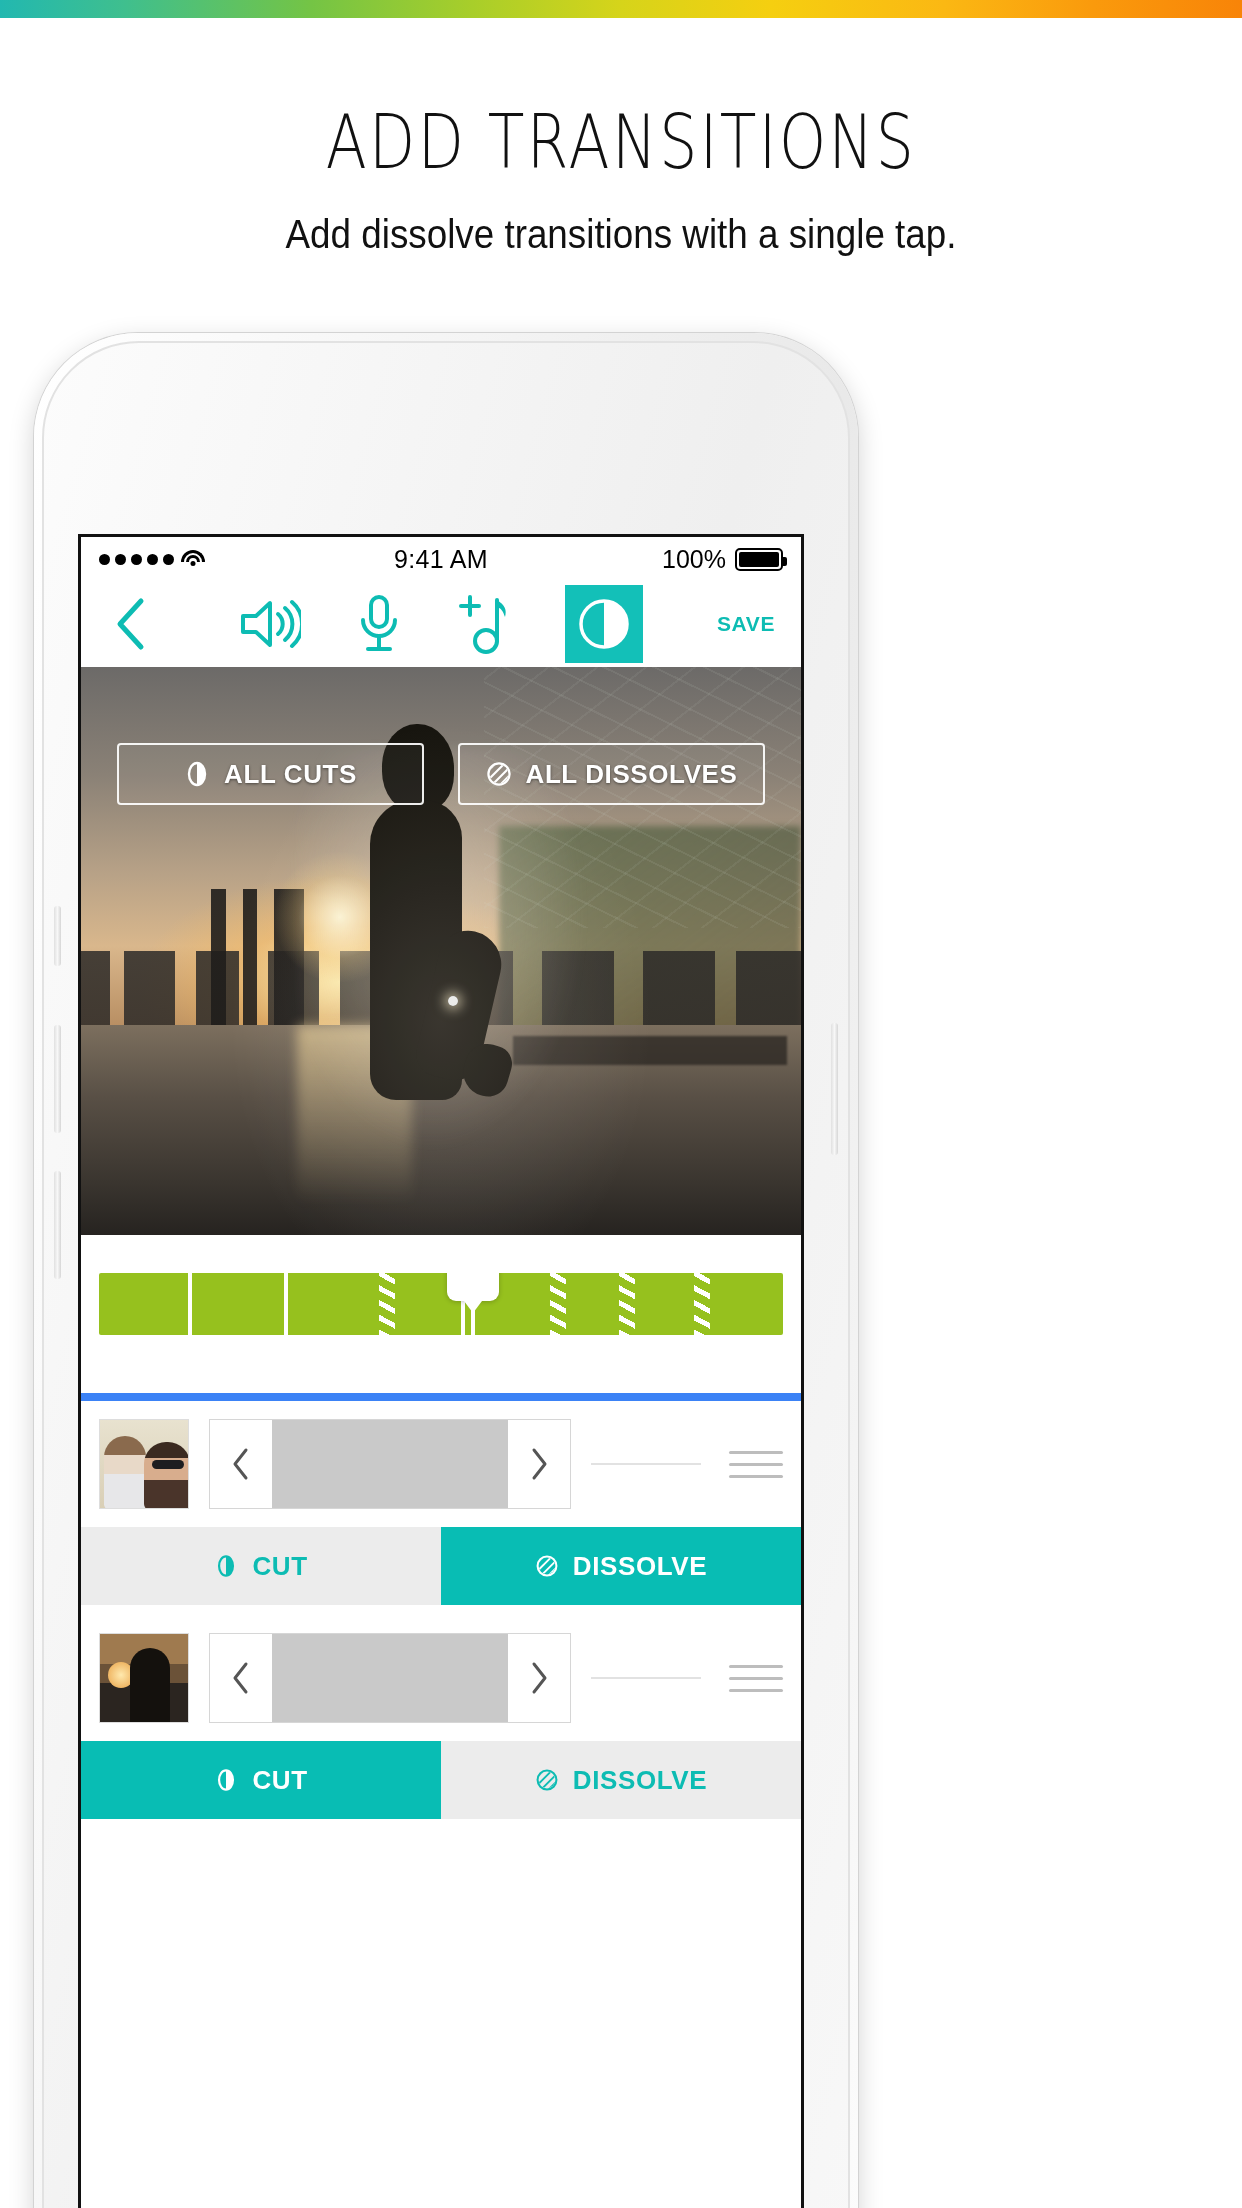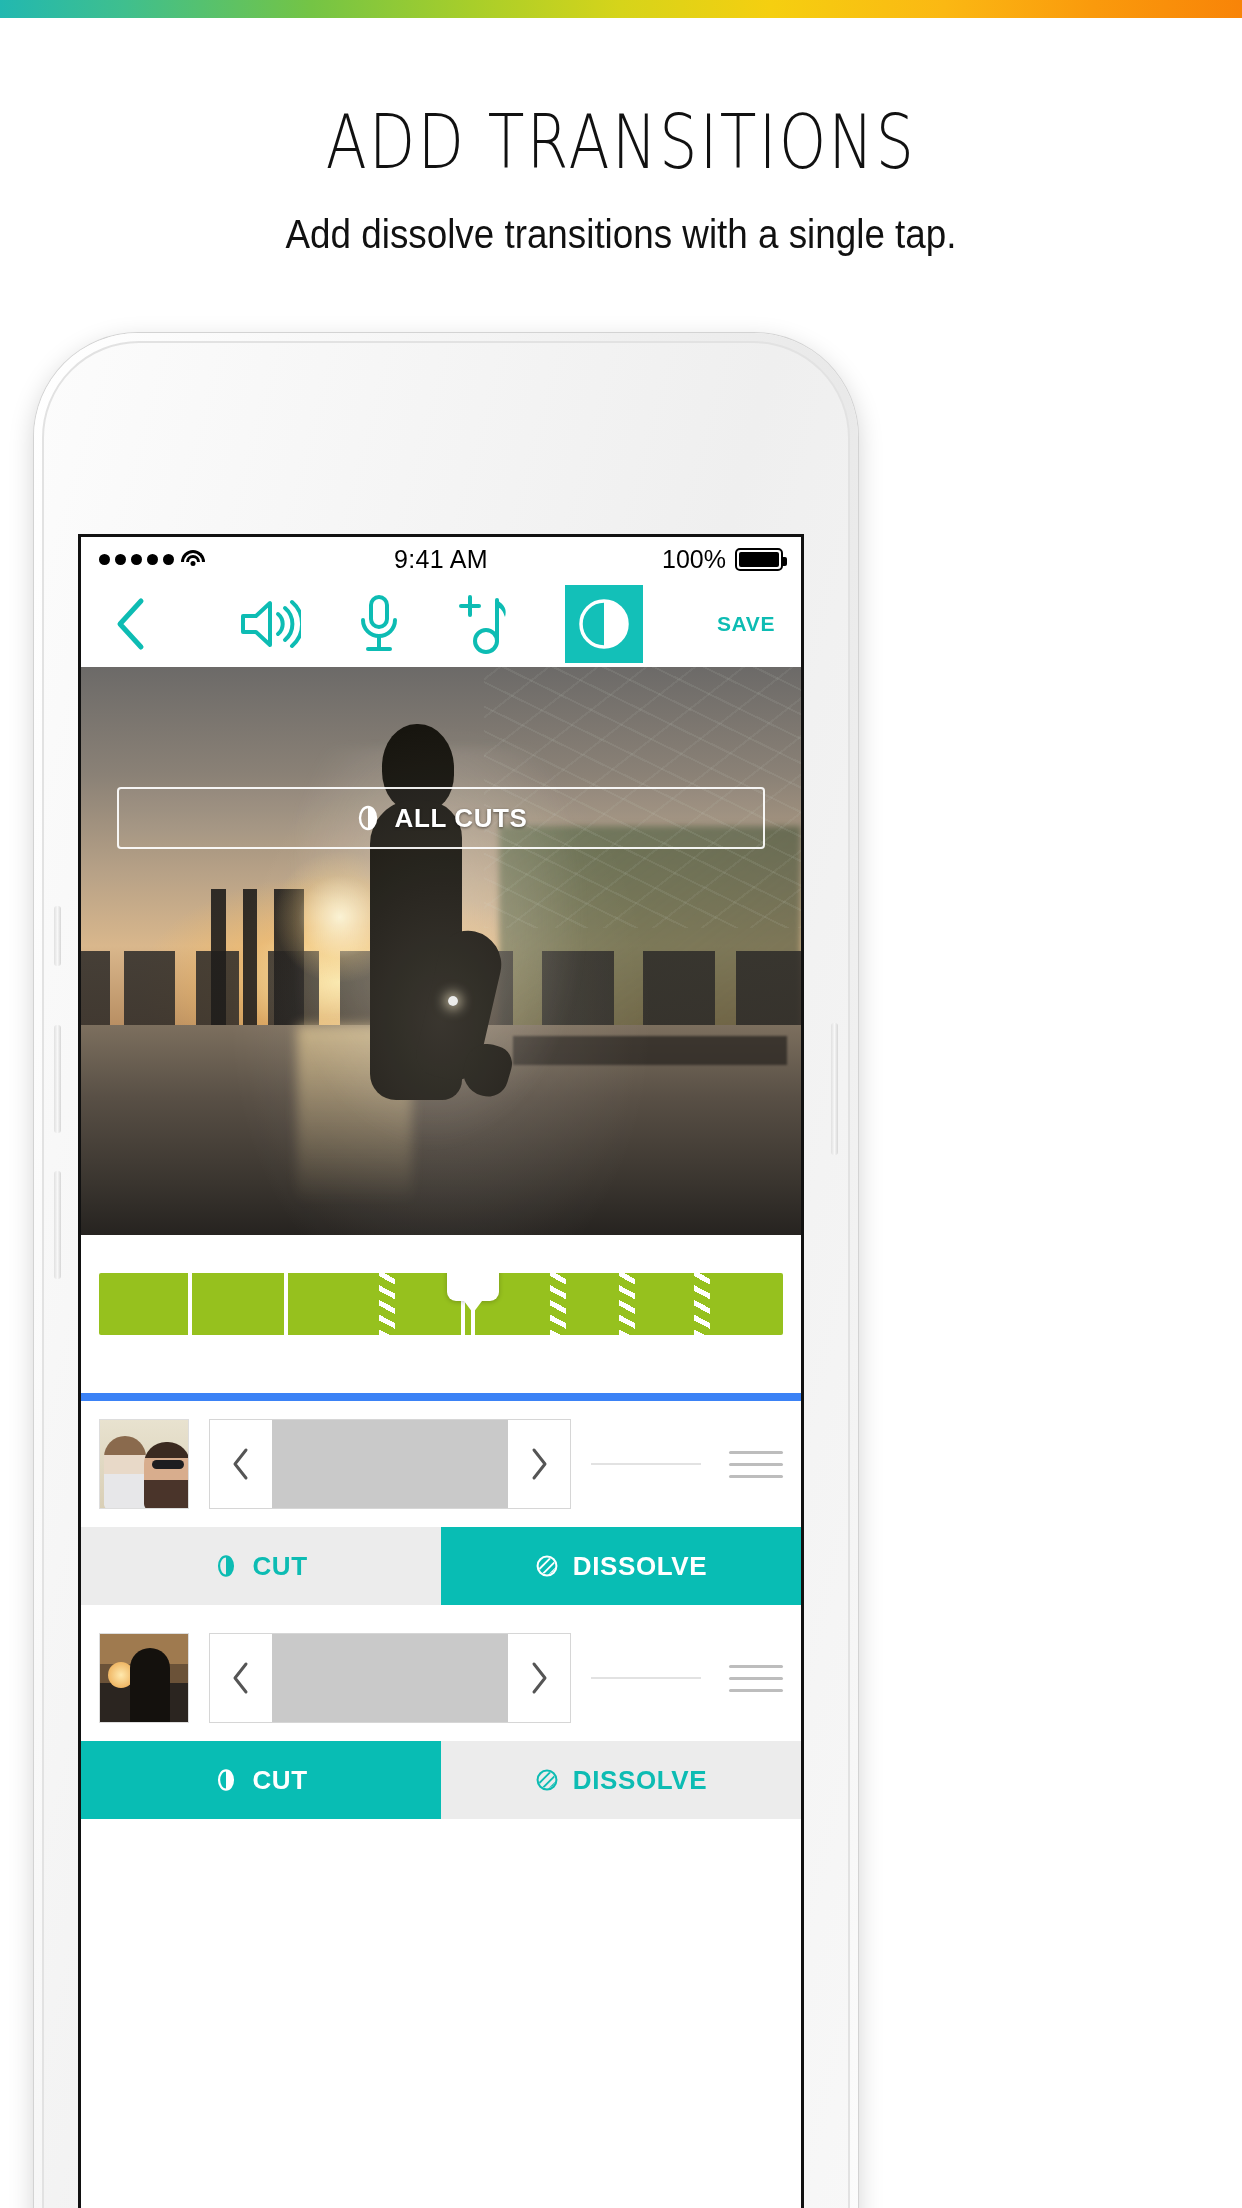--- a/index.html
+++ b/index.html
@@ -256,21 +256,21 @@
 
   
   .trans-head {
     position:absolute; left:0; right:0; top: 22px;
     text-align:center; color:#fff;
     font-size: 25px; font-weight: 700; letter-spacing: 1.1px;
     text-shadow: 0 1px 4px rgba(0,0,0,.6);
   }
   .trans-btns {
     position:absolute; left: 36px; right: 36px; top: 76px;
-    display:flex; gap: 34px; margin-top: 44px;
+    display:flex; gap: 34px;
   }
   .trans-btn {
     flex: 1; height: 62px;
     border: 2px solid rgba(255,255,255,.92);
     border-radius: 4px;
     display:flex; align-items:center; justify-content:center; gap: 14px;
     color:#fff; font-size: 26px; font-weight: 700; letter-spacing: .6px;
     text-shadow: 0 1px 3px rgba(0,0,0,.5);
     background: rgba(255,255,255,.04);
   }
@@ -495,20 +495,39 @@
 
 
     <div class="trans-btns">
       <div class="trans-btn">
         <svg width="26" height="26" viewBox="0 0 26 26">
           <ellipse cx="13" cy="13" rx="8" ry="11" fill="none" stroke="#fff" stroke-width="2.4"></ellipse>
           <path d="M13 2 a8 11 0 0 1 0 22 Z" fill="#fff"></path>
         </svg>
         <span>ALL CUTS</span>
       </div>
+      <div class="trans-btn">
+        <svg width="26" height="26" viewBox="0 0 26 26">
+          <defs>
+            <clipPath id="dcl">
+                <circle cx="13" cy="13" r="9.4"></circle>
+              </clipPath>
+          </defs>
+          <circle cx="13" cy="13" r="10.6" fill="none" stroke="#fff" stroke-width="2.2"></circle>
+          <g clip-path="url(#dcl)">
+            <g stroke="#fff" stroke-width="2.1">
+              <line x1="-4" y1="16" x2="16" y2="-4"></line>
+              <line x1="-1" y1="22" x2="22" y2="-1"></line>
+              <line x1="3" y1="27" x2="27" y2="3"></line>
+              <line x1="8" y1="30" x2="30" y2="8"></line>
+            </g>
+          </g>
+        </svg>
+        <span>ALL DISSOLVES</span>
+      </div>
     </div>
   </div>
 
   <div class="timeline-wrap">
     <div class="timeline-bar">
       <div class="seg" style="width:13%"></div>
       <div class="seg cut" style="width:14%"></div>
       <div class="seg cut" style="width:14%"></div>
       <div class="seg dissolve" style="width:12%"></div>
       <div class="seg cut" style="width:13%"></div>

